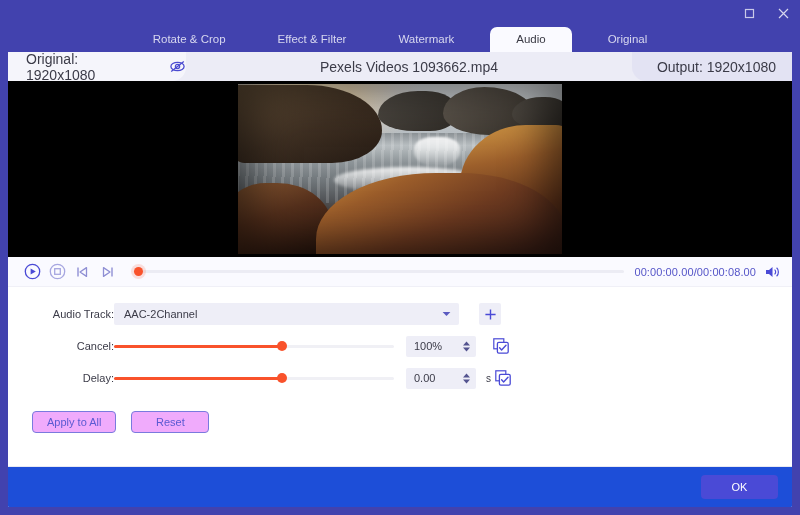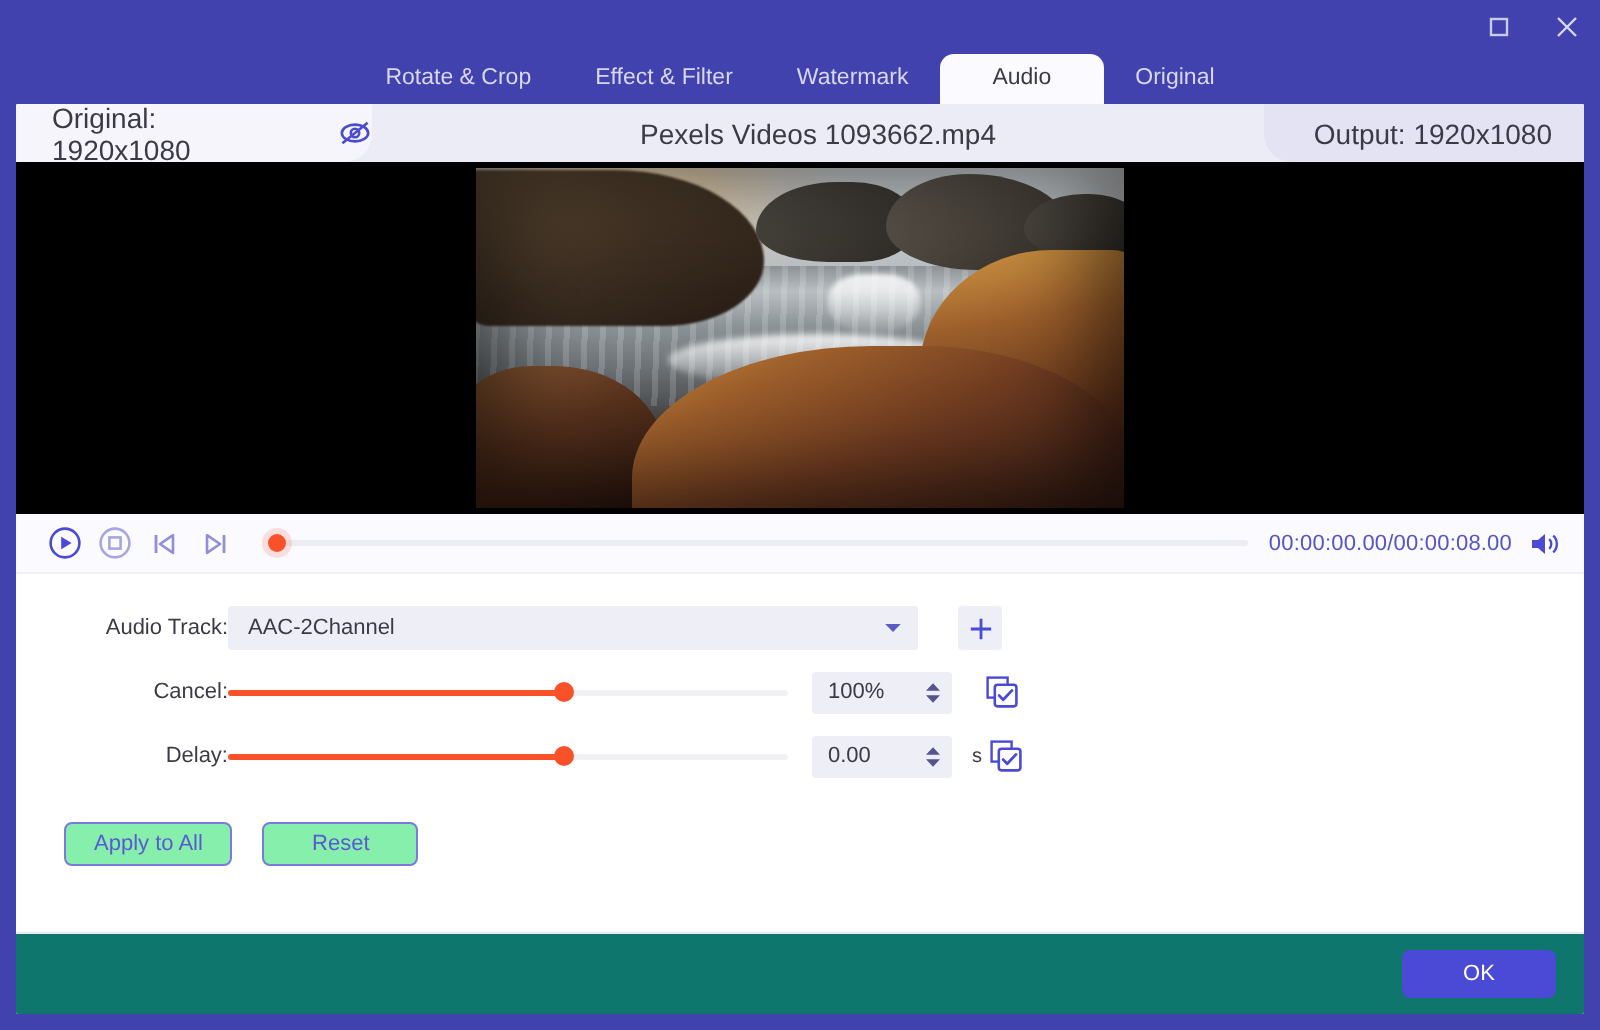--- a/index.html
+++ b/index.html
@@ -30,20 +30,21 @@
     display: flex; align-items: center; justify-content: center;
     color: #c9c9e8;
   }
   .winbtn svg { display: block; }
 
   
   .tabbar {
     height: 25px; flex: 0 0 25px;
     display: flex; justify-content: center; align-items: flex-end;
     position: relative;
+    gap: 20px;
   }
   .tab {
     font-size: 11.5px; color: #d7d7ef;
     padding: 0 16px; height: 25px;
     line-height: 25px; white-space: nowrap;
     position: relative;
   }
   .tab.active {
     background: #fafaff; color: #3a3a44;
     border-radius: 7px 7px 0 0;
@@ -269,29 +270,29 @@
     margin-left: 4px; color: #4a4ad6; display: flex;
   }
   .chk.vol { margin-left: 17px; }
 
   .btnrow {
     display: flex; gap: 15px; padding: 14px 0 0 24px;
   }
   .obtn {
     height: 22px; min-width: 78px; padding: 0 14px;
     border: 1px solid #7a7ade; border-radius: 4px;
-    color: #5a5ad2; background: #86efac;
+    color: #5a5ad2; background: #f0abfc;
     font-size: 11px;
     display: flex; align-items: center; justify-content: center;
   }
 
   
   .footer {
     flex: 0 0 41px;
-    background: #0f766e;
+    background: #1d4ed8;
     border-top: 1px solid #e9e9f2;
     display: flex; align-items: center; justify-content: flex-end;
     padding-right: 14px; gap: 18px;
   }
   .pbtn {
     width: 77px; height: 24px; border-radius: 4px;
     background: #4a4ad6; color: #fff; font-size: 11px;
     display: flex; align-items: center; justify-content: center;
   }
 </style>

